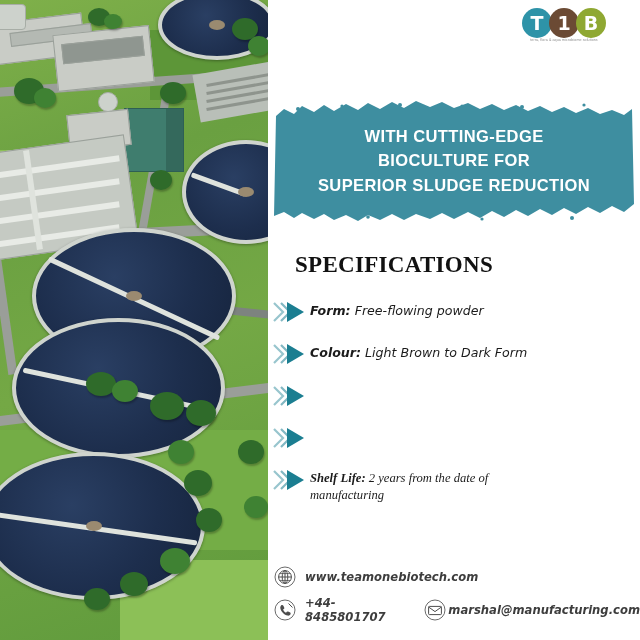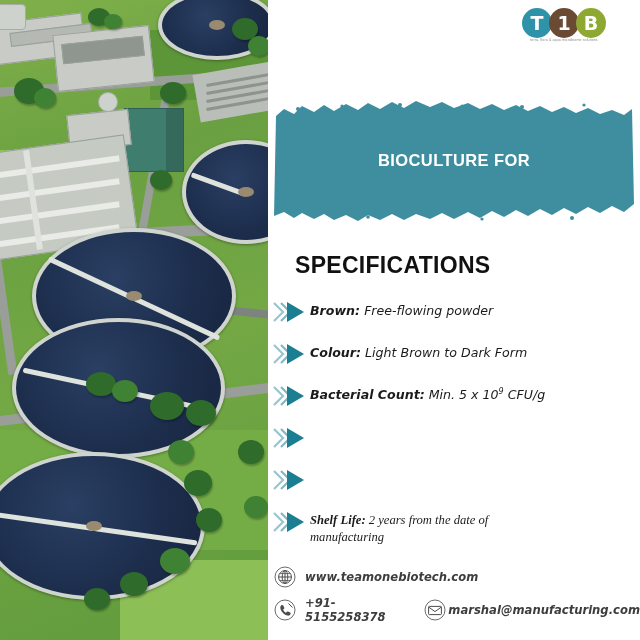--- a/index.html
+++ b/index.html
@@ -55,21 +55,21 @@
         font-family:"DejaVu Sans",sans-serif;margin:0 -2px;}
   .circ.t{background:#2e93a8;}
   .circ.o{background:#6b4a34;}
   .circ.b{background:#8fa832;}
   .logo-name{margin-top:2px;font-size:15.5px;font-weight:bold;color:#3a3a3a;
              letter-spacing:.2px;font-family:"DejaVu Sans",sans-serif;}
   .logo-tag{margin-top:0px;font-size:3.6px;color:#8d8d8d;letter-spacing:.1px;}
 
   
   .spec-title{position:absolute;left:295px;top:252px;font-size:23px;font-weight:bold;
-              color:#111;letter-spacing:.3px;font-family:Liberation Sans, sans-serif;}
+              color:#111;letter-spacing:.3px;font-family:Liberation Serif, serif;}
 
   .spec-list{position:absolute;left:272px;top:300px;width:368px;}
   .spec-row{display:flex;align-items:flex-start;margin-bottom:19px;}
   .chev{flex:0 0 auto;width:34px;height:22px;margin-right:4px;margin-top:1px;}
   .spec-text{font-size:12.6px;color:#1b1b1b;font-style:italic;line-height:1.35;
              font-family:"DejaVu Sans",sans-serif;padding-top:2px;}
   .spec-text b{font-style:italic;font-weight:bold;}
   .spec-text sup{font-size:8px;vertical-align:super;}
 
   
@@ -199,63 +199,54 @@
       <circle cx="70" cy="6" r="1.6" fill="#3e8ea0"></circle>
       <circle cx="128" cy="5" r="2" fill="#3e8ea0"></circle>
       <circle cx="190" cy="6" r="1.5" fill="#3e8ea0"></circle>
       <circle cx="250" cy="7" r="2" fill="#3e8ea0"></circle>
       <circle cx="312" cy="5" r="1.6" fill="#3e8ea0"></circle>
       <circle cx="96" cy="117" r="1.8" fill="#3e8ea0"></circle>
       <circle cx="210" cy="119" r="1.6" fill="#3e8ea0"></circle>
       <circle cx="300" cy="118" r="2" fill="#3e8ea0"></circle>
     </svg>
     <div class="banner-text">
+      <div>WITH CUTTING-EDGE</div>
       <div>BIOCULTURE FOR</div>
+      <div>SUPERIOR SLUDGE REDUCTION</div>
     </div>
   </div>
 
   <div class="spec-title">SPECIFICATIONS</div>
 
   <div class="spec-list">
 
     <div class="spec-row">
       <svg class="chev" viewBox="0 0 34 22">
         <path d="M2,2 L11,11 L2,20" fill="none" stroke="#1b7e91" stroke-width="2.2" opacity="0.45"></path>
         <path d="M9,2 L18,11 L9,20" fill="none" stroke="#1b7e91" stroke-width="2.2" opacity="0.55"></path>
         <path d="M15,1 L32,11 L15,21 Z" fill="#1b7e91"></path>
       </svg>
       <div class="spec-text">
-        <b>Brown:</b>
+        <b>Form:</b>
         <span>Free-flowing powder</span>
       </div>
     </div>
 
     <div class="spec-row">
       <svg class="chev" viewBox="0 0 34 22">
         <path d="M2,2 L11,11 L2,20" fill="none" stroke="#1b7e91" stroke-width="2.2" opacity="0.45"></path>
         <path d="M9,2 L18,11 L9,20" fill="none" stroke="#1b7e91" stroke-width="2.2" opacity="0.55"></path>
         <path d="M15,1 L32,11 L15,21 Z" fill="#1b7e91"></path>
       </svg>
       <div class="spec-text">
         <b>Colour:</b>
         <span>Light Brown to Dark Form</span>
       </div>
     </div>
 
-    <div class="spec-row">
-      <svg class="chev" viewBox="0 0 34 22">
-        <path d="M2,2 L11,11 L2,20" fill="none" stroke="#1b7e91" stroke-width="2.2" opacity="0.45"></path>
-        <path d="M9,2 L18,11 L9,20" fill="none" stroke="#1b7e91" stroke-width="2.2" opacity="0.55"></path>
-        <path d="M15,1 L32,11 L15,21 Z" fill="#1b7e91"></path>
-      </svg>
-      <div class="spec-text">
-        <b>Bacterial Count:</b>
-        <span>Min. 5 x 10</span><sup>9</sup><span> CFU/g</span>
-      </div>
-    </div>
 
     <div class="spec-row">
       <svg class="chev" viewBox="0 0 34 22">
         <path d="M2,2 L11,11 L2,20" fill="none" stroke="#1b7e91" stroke-width="2.2" opacity="0.45"></path>
         <path d="M9,2 L18,11 L9,20" fill="none" stroke="#1b7e91" stroke-width="2.2" opacity="0.55"></path>
         <path d="M15,1 L32,11 L15,21 Z" fill="#1b7e91"></path>
       </svg>
     </div>
 
     <div class="spec-row">
@@ -296,21 +287,21 @@
 
     <div class="crow two">
       <svg class="cicon" viewBox="0 0 22 22">
         <circle cx="11" cy="11" r="10" fill="none" stroke="#6a6a6a" stroke-width="1"></circle>
         <path d="M7.2,6.2 c1.1,-0.6 1.9,-0.2 2.3,0.7 l0.7,1.6 c0.3,0.7 0.1,1.2 -0.5,1.6
                  l-0.6,0.4 c0.5,1.4 1.6,2.6 3,3.2 l0.4,-0.6 c0.4,-0.6 0.9,-0.8 1.6,-0.5
                  l1.6,0.7 c0.9,0.4 1.3,1.2 0.7,2.3 c-0.5,0.9 -1.6,1.3 -2.8,1
                  c-3.3,-0.8 -6.4,-3.9 -7.2,-7.2 c-0.3,-1.2 0.1,-2.3 0.8,-3.2 z" fill="#4d4d4d"></path>
         <line x1="14.5" y1="4.5" x2="18.5" y2="8.5" stroke="#4d4d4d" stroke-width="1"></line>
       </svg>
-      <span class="ctext">+91-5155258378</span>
+      <span class="ctext">+44-8485801707</span>
       <svg class="cicon mail" viewBox="0 0 22 22">
         <circle cx="11" cy="11" r="10" fill="none" stroke="#6a6a6a" stroke-width="1"></circle>
         <rect x="4.6" y="7.4" width="12.8" height="8.2" rx="0.8" fill="none" stroke="#4d4d4d" stroke-width="1"></rect>
         <path d="M4.6,8 L11,12.6 L17.4,8" fill="none" stroke="#4d4d4d" stroke-width="1"></path>
       </svg>
       <span class="ctext">marshal@manufacturing.com</span>
     </div>
   </div>
 
 </div>

